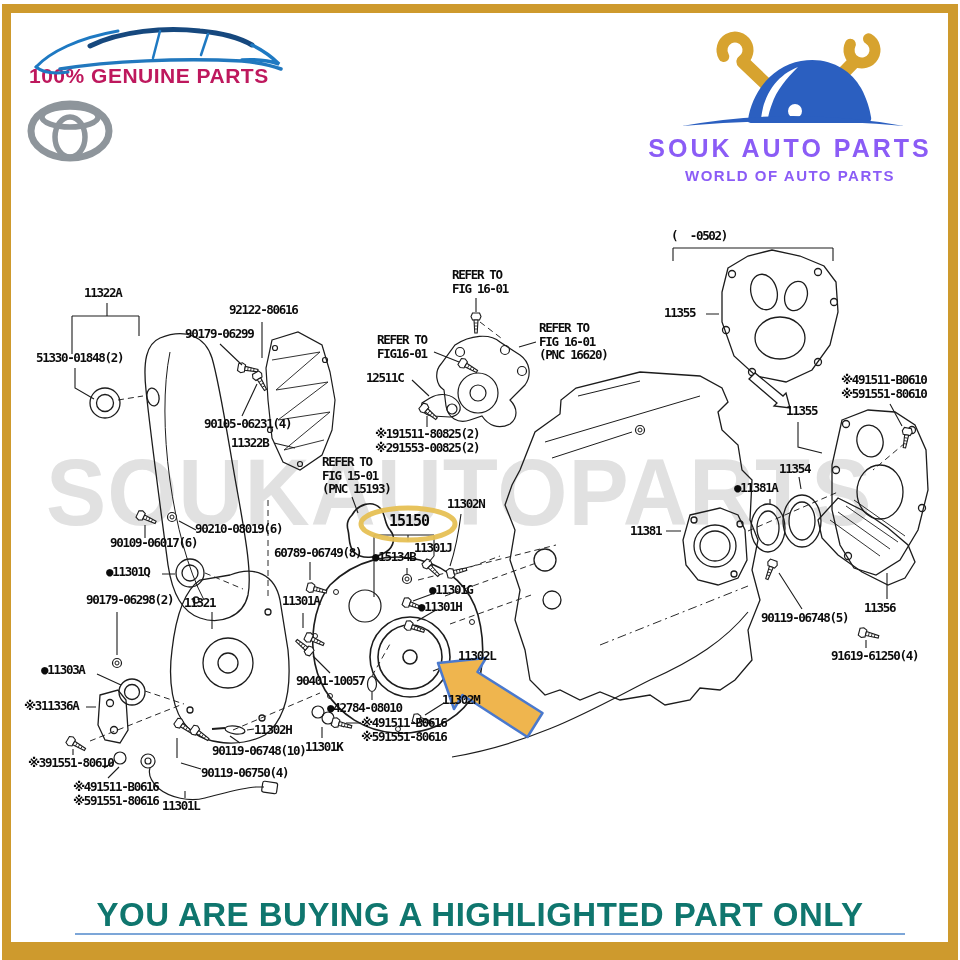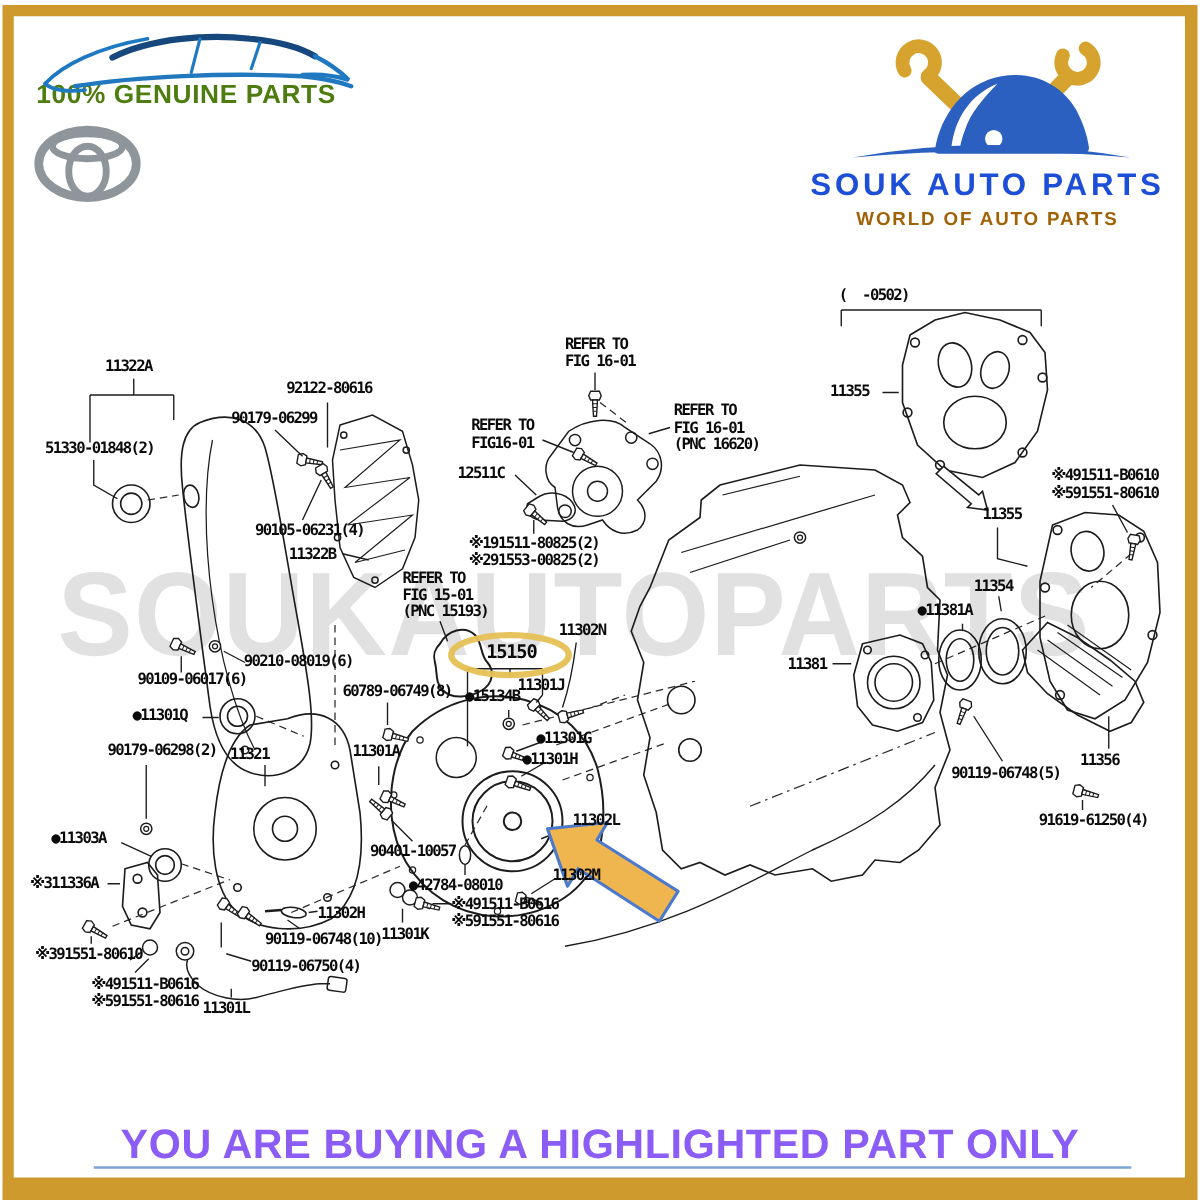--- a/index.html
+++ b/index.html
@@ -2,30 +2,30 @@
 <html><head>
 <meta charset="utf-8">
 <style>
   html,body{margin:0;padding:0;background:#ffffff;}
   #stage{position:relative;width:960px;height:960px;background:#ffffff;overflow:hidden;
          font-family:"Liberation Sans",sans-serif;}
   .frame{position:absolute;left:2px;top:4px;right:2px;bottom:0;
          border-style:solid;border-color:#CE9A2D;border-width:9px 10px 18px 9px;pointer-events:none;z-index:40;}
   
   .genuine{position:absolute;left:29px;top:64px;font-size:21px;font-weight:bold;
-           color:#4d7c0f;letter-spacing:.5px;}
+           color:#be185d;letter-spacing:.5px;}
   .toyota-word{position:absolute;left:128px;top:107px;font-size:37px;font-weight:bold;
            color:#E8101E;letter-spacing:1px;}
   .souk-title{position:absolute;left:620px;top:134px;width:340px;text-align:center;
-           font-size:25px;font-weight:bold;color:#1d4ed8;letter-spacing:3px;}
+           font-size:25px;font-weight:bold;color:#8b5cf6;letter-spacing:3px;}
   .souk-sub{position:absolute;left:620px;top:167px;width:340px;text-align:center;
-           font-size:15px;font-weight:bold;color:#a16207;letter-spacing:1.5px;}
+           font-size:15px;font-weight:bold;color:#8b5cf6;letter-spacing:1.5px;}
   
   .footer-text{position:absolute;left:30px;top:896px;width:900px;text-align:center;
-           font-size:33px;font-weight:bold;color:#8b5cf6;letter-spacing:.5px;}
+           font-size:33px;font-weight:bold;color:#0f766e;letter-spacing:.5px;}
   .footer-rule{position:absolute;left:75px;top:933px;width:830px;height:2px;background:#7CA6D8;}
   
   .watermark{position:absolute;left:46px;top:438px;font-size:95px;font-weight:bold;
            color:#cfcfcf;opacity:.62;letter-spacing:1px;transform:scaleX(.95);
            transform-origin:left top;white-space:pre;z-index:1;}
   
   #art{position:absolute;left:0;top:0;z-index:2;}
   .lbl{position:absolute;z-index:3;font-family:"DejaVu Sans Mono","DejaVu Sans",monospace;
        font-weight:700;font-size:12.5px;line-height:13.5px;letter-spacing:-1.3px;
        color:#0b0b0b;white-space:pre;}

